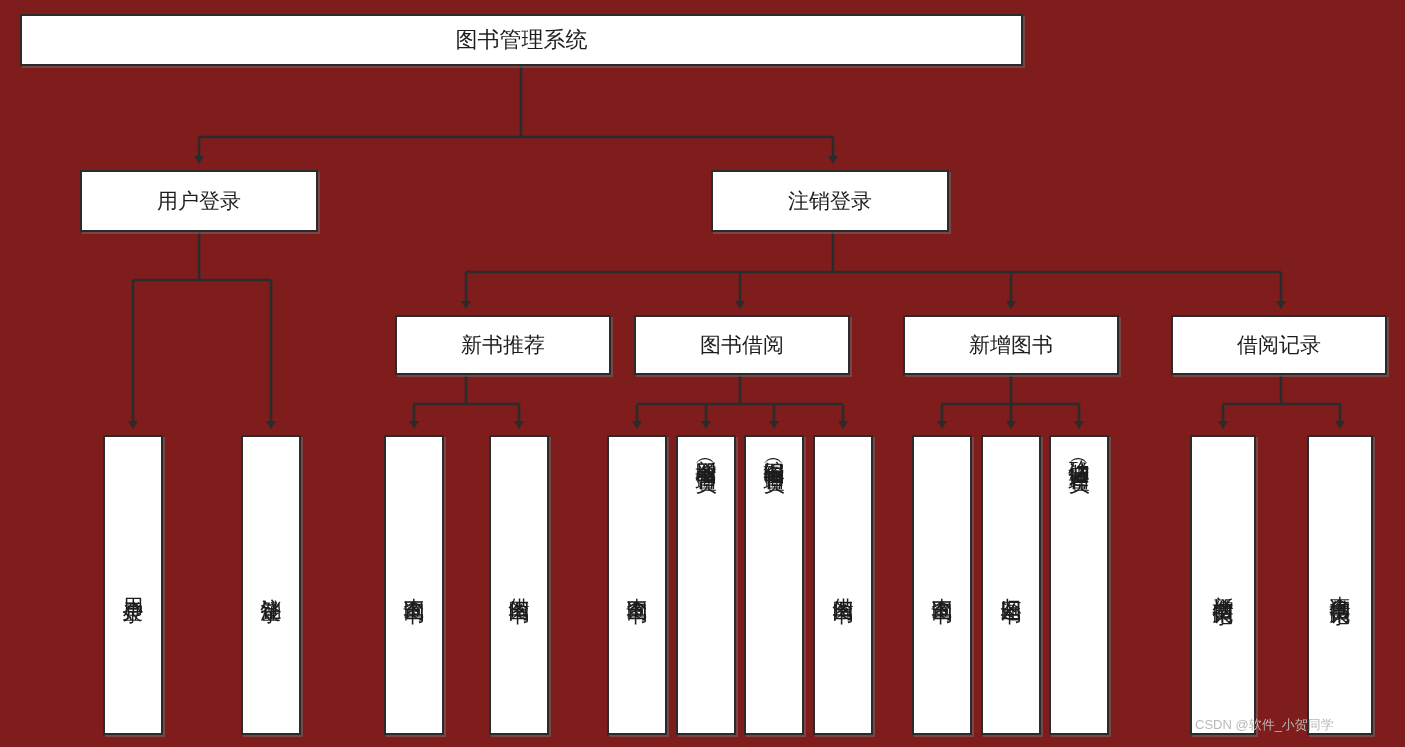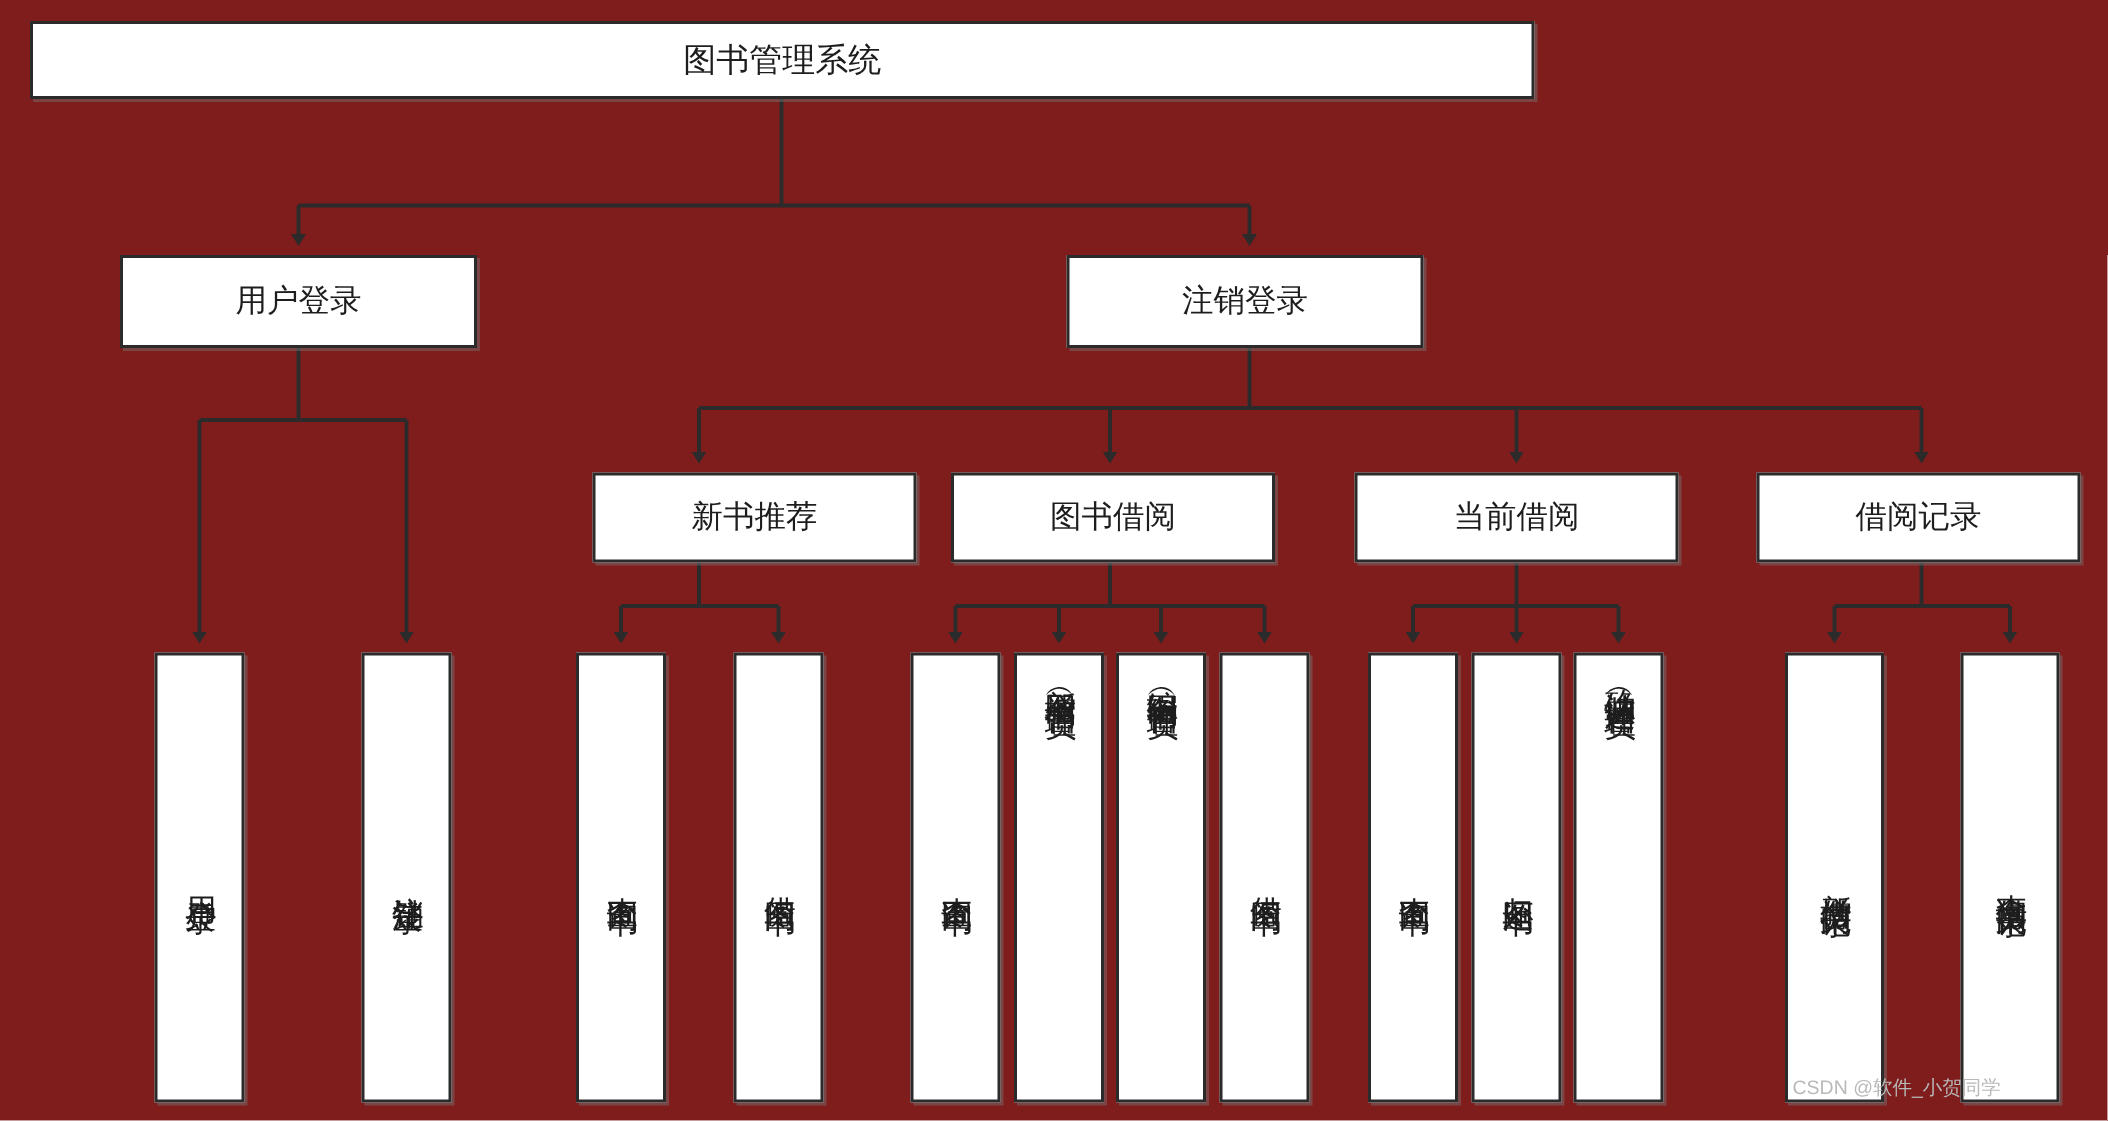--- a/index.html
+++ b/index.html
@@ -142,21 +142,21 @@
     <span class="lbl">注销登录</span>
   </div>
 
   <div class="node h" style="left:362px; top:315px; width:216px; height:60px;margin-left:33px;">
     <span class="lbl">新书推荐</span>
   </div>
   <div class="node h" style="left:634px; top:315px; width:216px; height:60px;">
     <span class="lbl">图书借阅</span>
   </div>
   <div class="node h" style="left:903px; top:315px; width:216px; height:60px;">
-    <span class="lbl">当前借阅</span>
+    <span class="lbl">新增图书</span>
   </div>
   <div class="node h" style="left:1171px; top:315px; width:216px; height:60px;">
     <span class="lbl">借阅记录</span>
   </div>
 
   <div class="node v mid" style="left:103px; top:435px; width:60px; height:300px;">
     <span class="lbl">用户登录</span>
   </div>
   <div class="node v mid" style="left:241px; top:435px; width:60px; height:300px;">
     <span class="lbl">注销登录</span>

